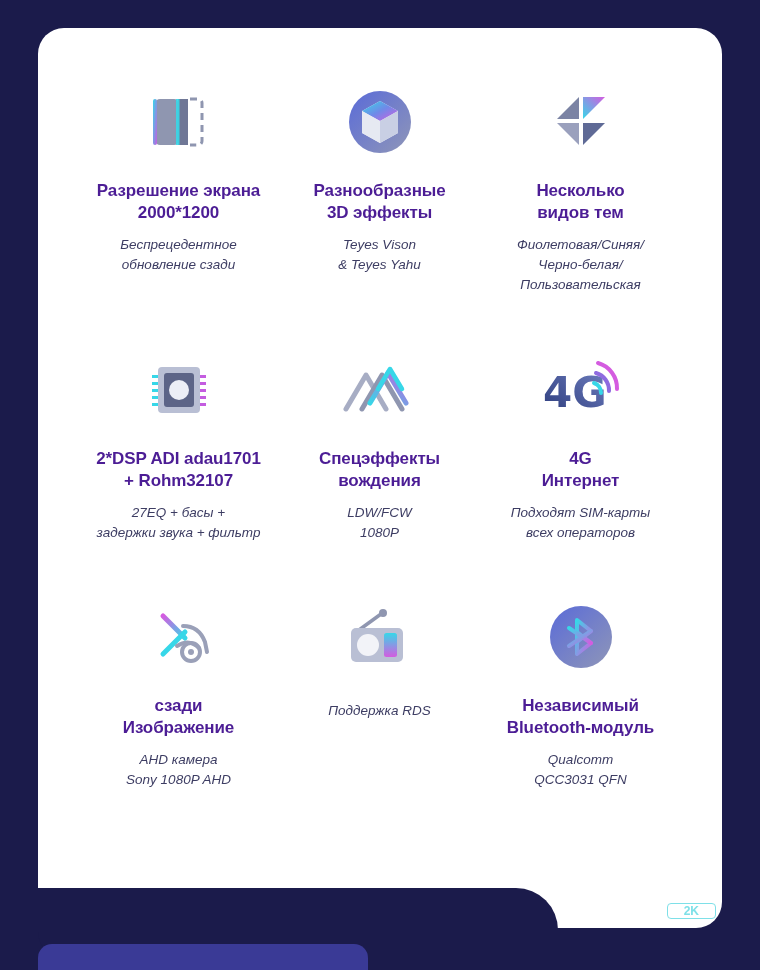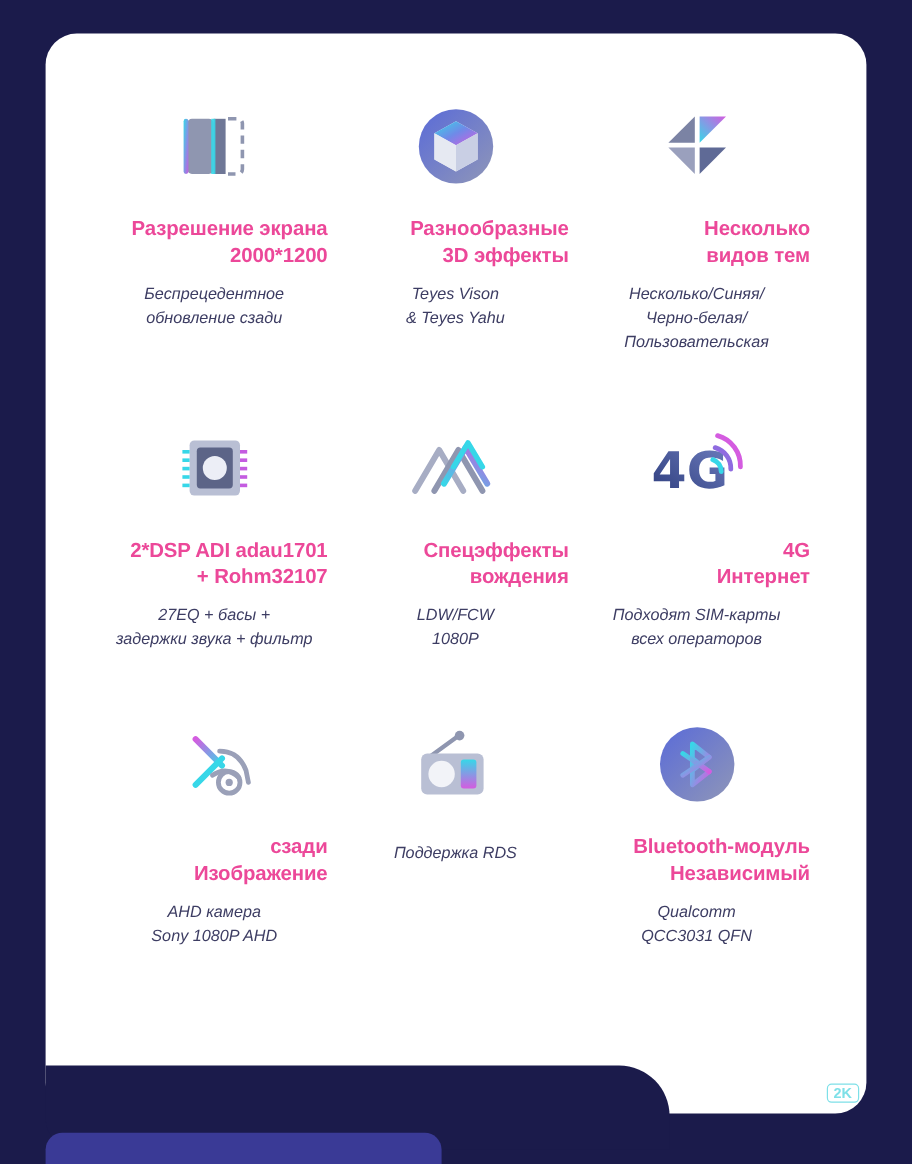--- a/index.html
+++ b/index.html
@@ -54,25 +54,24 @@
   }
   .icon-wrap {
     height: 108px;
     display: flex;
     align-items: center;
     justify-content: center;
   }
   .title {
     font-size: 17px;
     font-weight: bold;
-    color: #ec4899;
+    color: #4c1d95;
     line-height: 1.32;
     margin-top: 4px;
     letter-spacing: -0.1px;
-    text-align: right;
   }
   .sub {
     font-size: 13.5px;
     color: #3d3d63;
     line-height: 1.5;
     margin-top: 10px;
     font-style: italic;
   }
   .logo {
     position: absolute;
@@ -88,21 +87,21 @@
     color: #ffffff;
     letter-spacing: 1px;
     font-family: "DejaVu Sans", sans-serif;
   }
   .logo-badge {
     border: 1.6px solid #7ee0e8;
     color: #7ee0e8;
     border-radius: 4px;
     font-size: 12px;
     font-weight: bold;
-    padding: 1px 5px;
+    padding: 1px 16px;
     line-height: 1;
   }
   .bottom-bar {
     position: absolute;
     left: 38px;
     top: 944px;
     width: 330px;
     height: 40px;
     background: #3a3a96;
     border-radius: 14px;
@@ -189,21 +188,21 @@
             <path d="M35 38 L35 60 L13 38 Z" fill="#9aa0bd"></path>
             <path d="M39 38 L61 38 L39 60 Z" fill="#5f6a96"></path>
             <path d="M37 10 L37 62" stroke="#ffffff" stroke-width="0"></path>
           </svg>
         </div>
         <div class="title">
           <div>Несколько</div>
           <div>видов тем</div>
         </div>
         <div class="sub">
-          <div>Несколько/Синяя/</div>
+          <div>Фиолетовая/Синяя/</div>
           <div>Черно-белая/</div>
           <div>Пользовательская</div>
         </div>
       </div>
 
       <div class="cell">
         <div class="icon-wrap">
           <svg width="78" height="78" viewBox="0 0 78 78">
             <rect x="18" y="16" width="42" height="46" rx="4" fill="#b9bfd4"></rect>
             <rect x="24" y="22" width="30" height="34" rx="3" fill="#5c6487"></rect>
@@ -345,22 +344,22 @@
                   <stop offset="1" stop-color="#d45ce0"></stop>
               </linearGradient>
             </defs>
             <circle cx="37" cy="37" r="31" fill="url(#g9)"></circle>
             <path d="M33 20 L47 31 L33 42 L33 20 Z M33 32 L47 43 L33 54 L33 32 Z" fill="none" stroke="url(#g9b)" stroke-width="4" stroke-linejoin="round"></path>
             <path d="M25 28 L47 43" stroke="url(#g9b)" stroke-width="4" stroke-linecap="round"></path>
             <path d="M25 46 L47 31" stroke="url(#g9b)" stroke-width="4" stroke-linecap="round"></path>
           </svg>
         </div>
         <div class="title">
+          <div>Независимый</div>
           <div>Bluetooth-модуль</div>
-          <div>Независимый</div>
         </div>
         <div class="sub">
           <div>Qualcomm</div>
           <div>QCC3031 QFN</div>
         </div>
       </div>
 
     </div>
 
     <div class="notch"></div>

